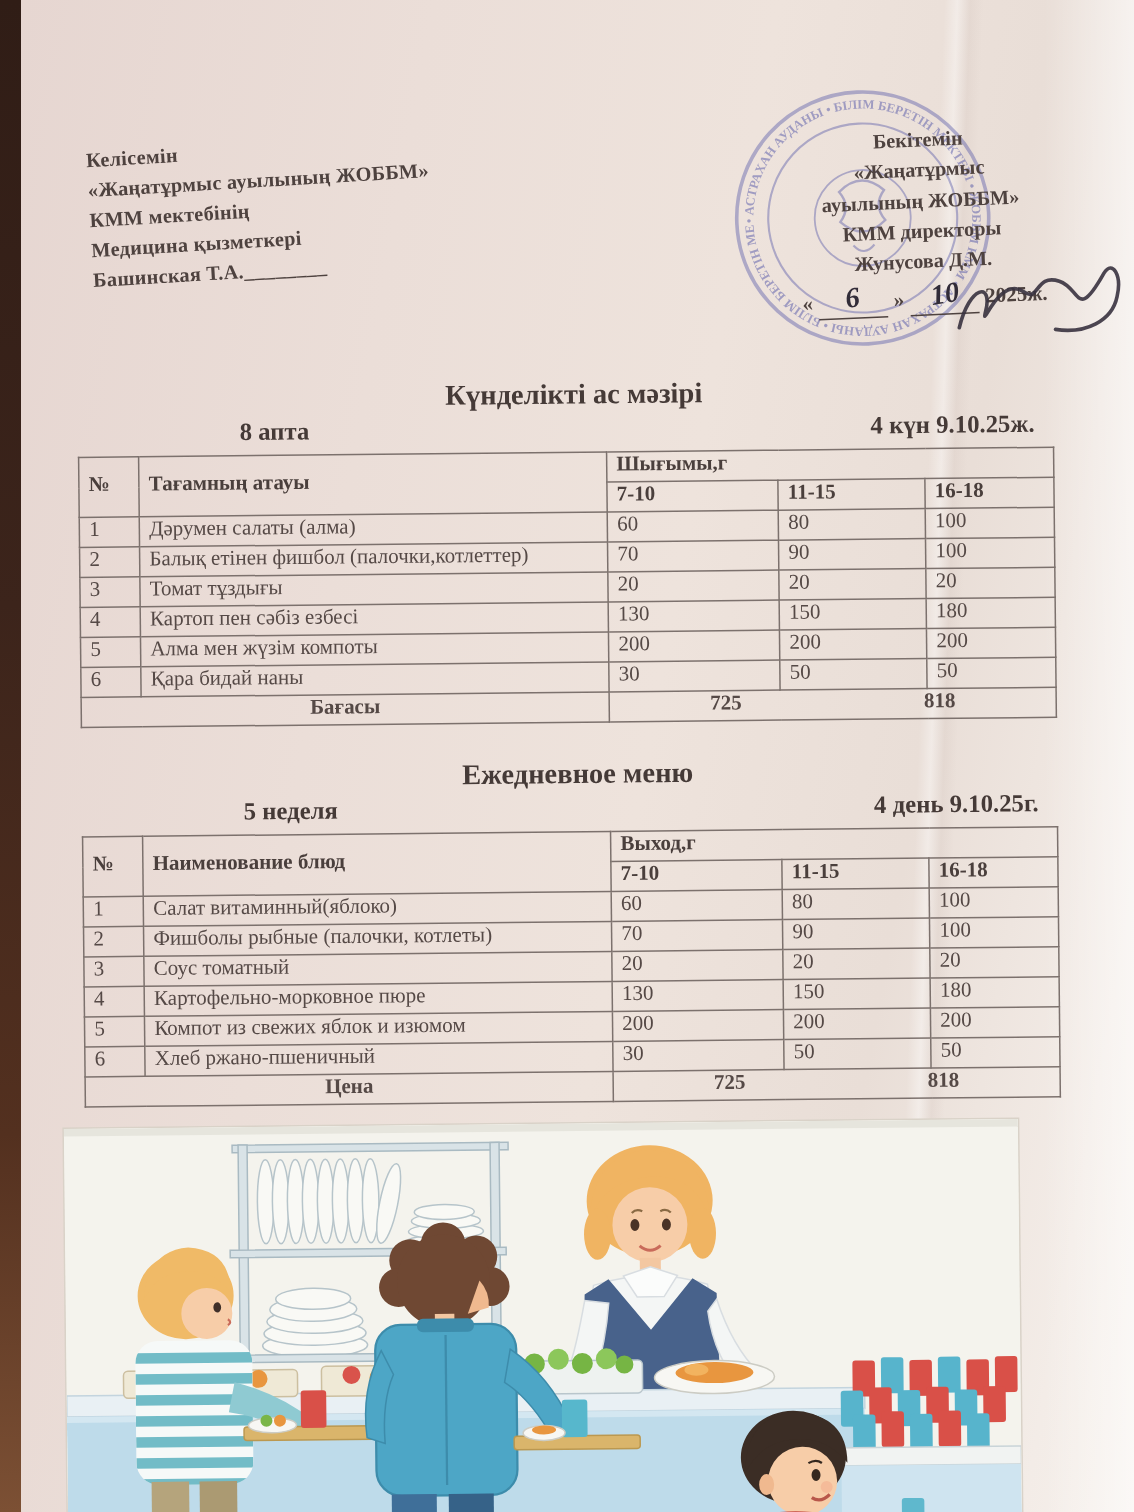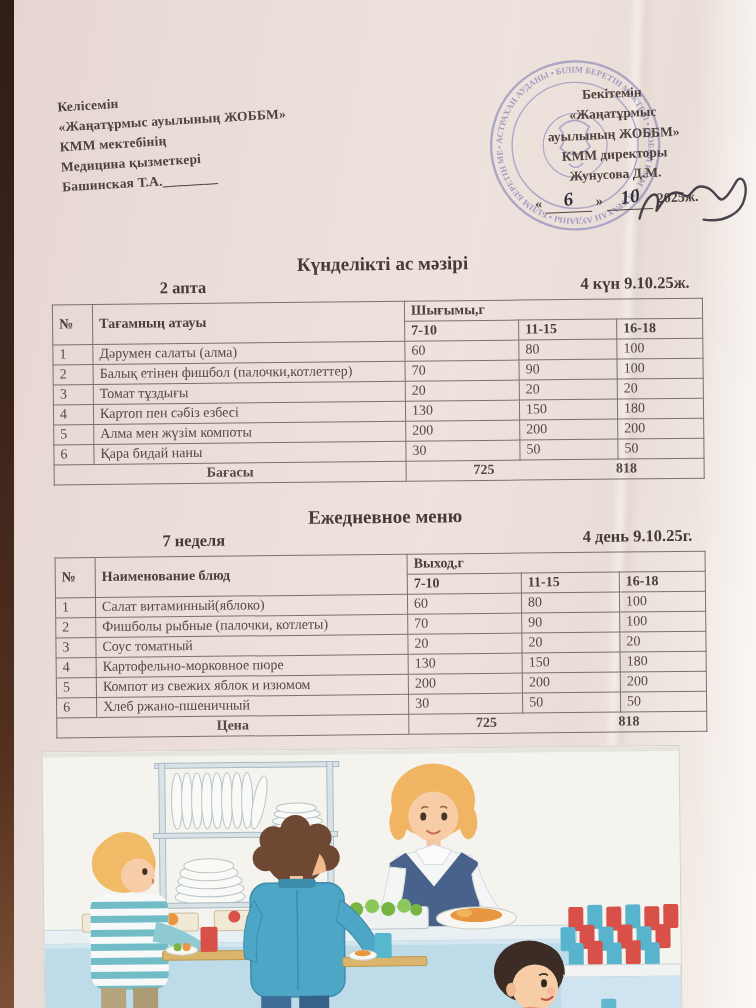--- a/index.html
+++ b/index.html
@@ -95,21 +95,21 @@
             <span class="blank"><span class="hand">6</span></span>
             <span>»</span>
             <span class="blank"><span class="hand">10</span></span>
             <span>2025ж.</span>
           </div>
         </div>
       </div>
 
       <div class="sec-title t1">Күнделікті ас мәзірі</div>
       <div class="subline">
-        <span>2  апта</span>
+        <span>8  апта</span>
         <span>4   күн 9.10.25ж.</span>
       </div>
 
       <table>
         <colgroup>
             <col class="c-no">
             <col class="c-name">
             <col class="c-g1">
             <col class="c-g2">
             <col class="c-g3">
@@ -174,21 +174,21 @@
               <span>725</span>
               <span>818</span>
             </div>
           </td>
         </tr>
       </tbody>
         </table>
 
       <div class="sec-title t2">Ежедневное меню</div>
       <div class="subline">
-        <span>7 неделя</span>
+        <span>5 неделя</span>
         <span>4  день  9.10.25г.</span>
       </div>
 
       <table>
         <colgroup>
             <col class="c-no">
             <col class="c-name">
             <col class="c-g1">
             <col class="c-g2">
             <col class="c-g3">

